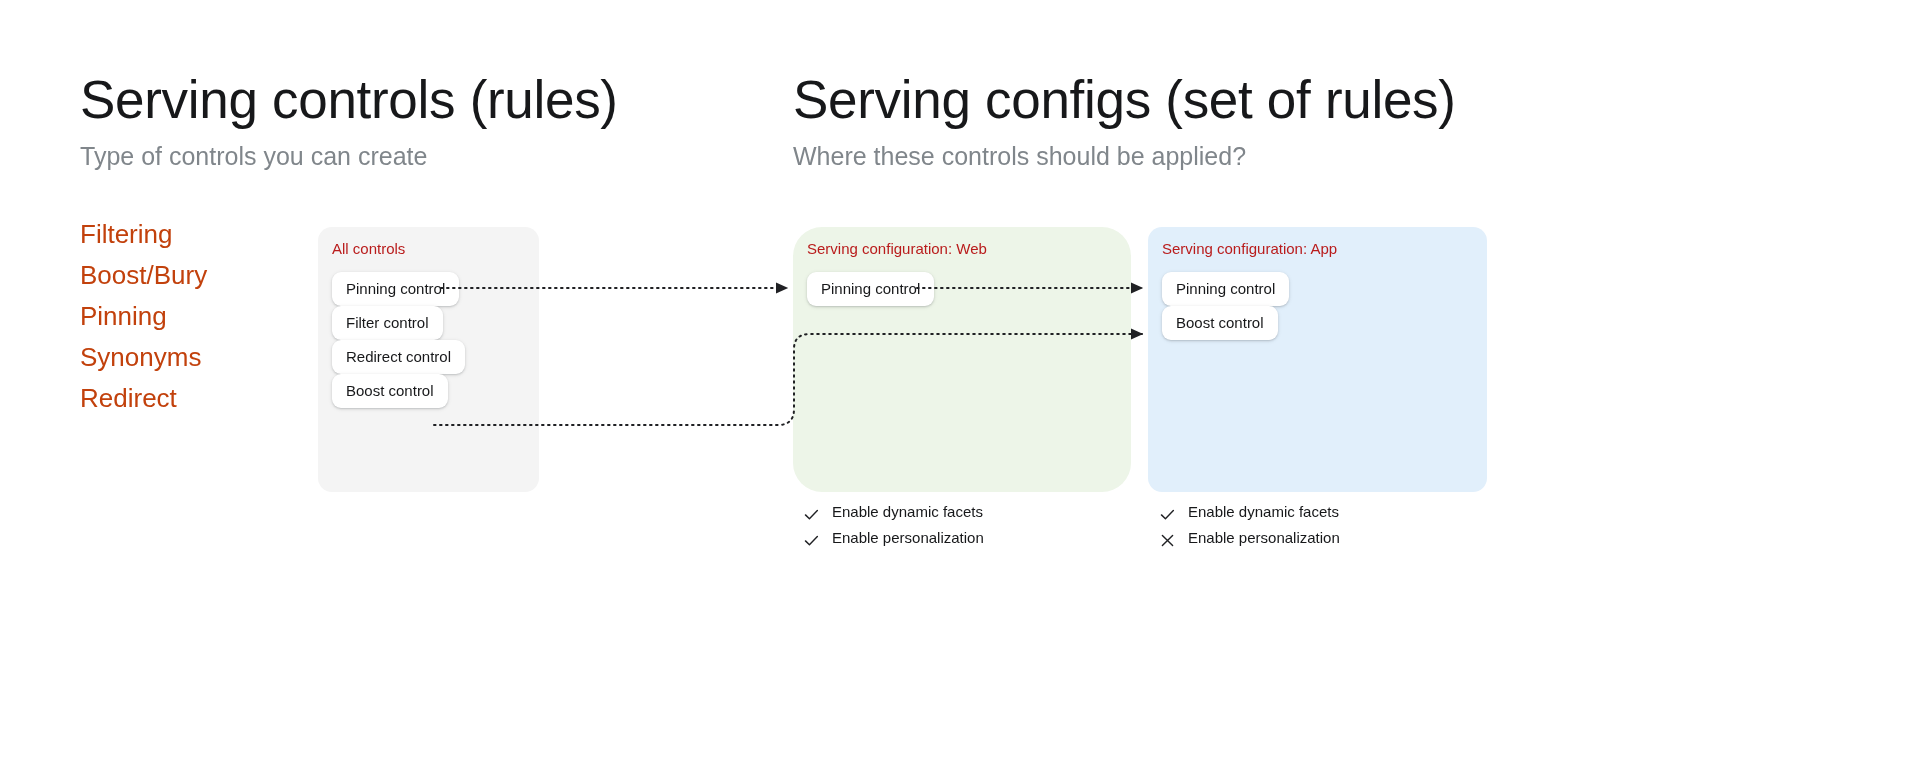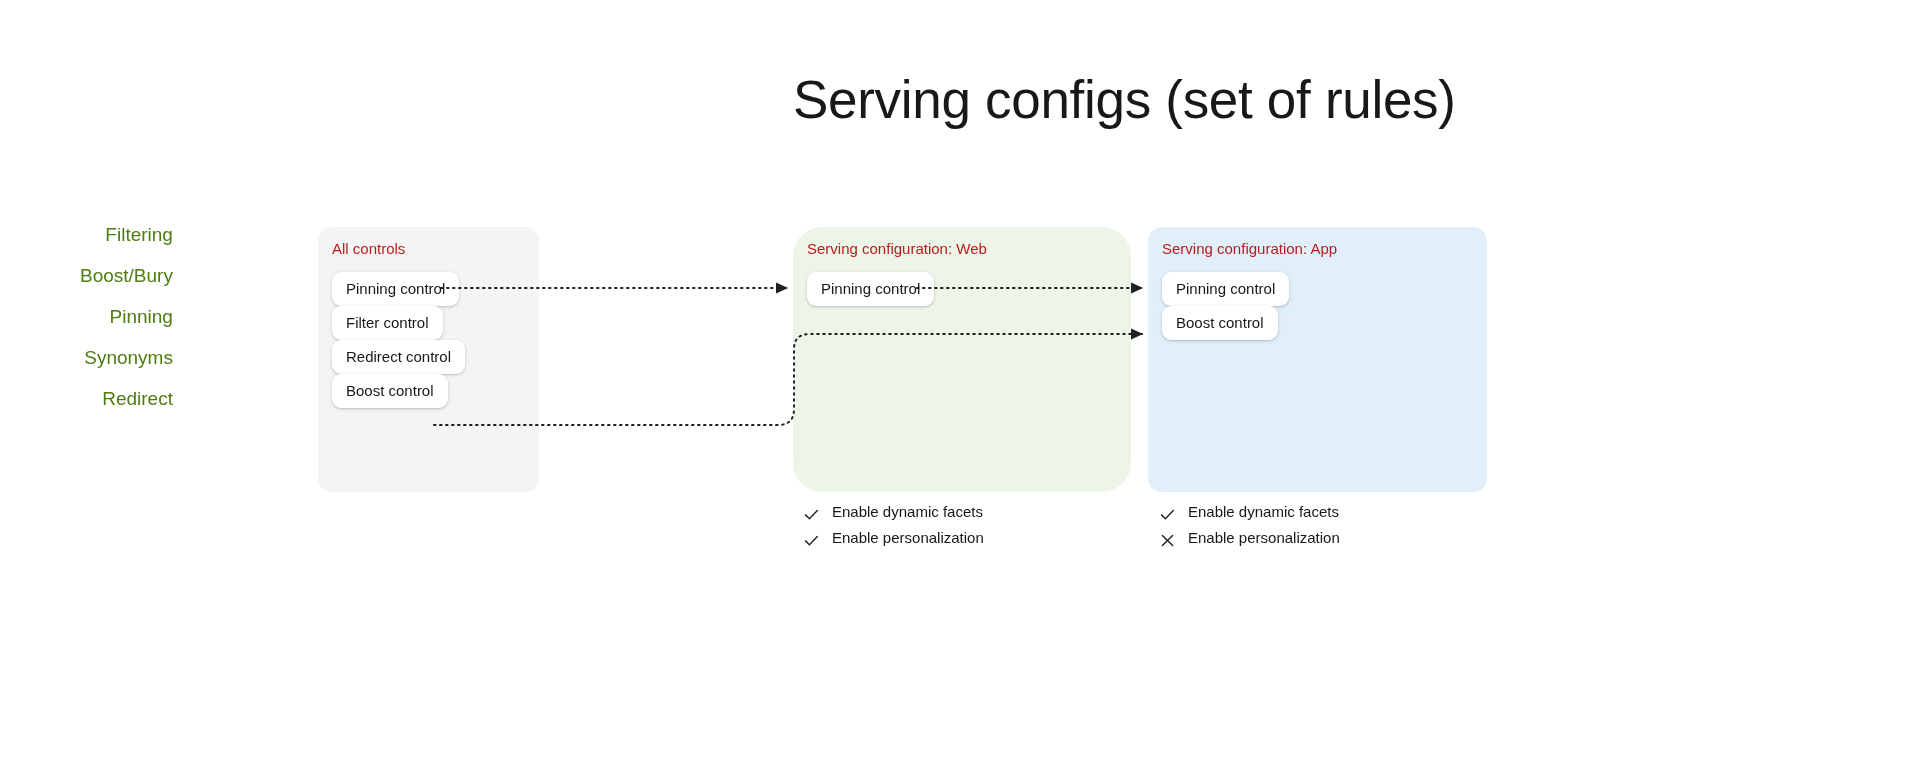--- a/index.html
+++ b/index.html
@@ -32,25 +32,24 @@
     white-space:nowrap;
   }
   #head-left{left:80px;top:72px;}
   #head-right{left:793px;top:72px;}
 
   
   #control-types{
     position:absolute;left:80px;top:214px;
   }
   #control-types .ct-item{
-    font-size:19px;
+    font-size:26px;
     line-height:41px;
-    color:#4d7c0f;
-    white-space:nowrap;
-    text-align:right;
+    color:#c2410c;
+    white-space:nowrap;
   }
 
   
   .card{
     position:absolute;
     border-radius:14px;
     box-sizing:border-box;
   }
   #card-all{
     left:318px;top:227px;width:221px;height:265px;
@@ -119,23 +118,28 @@
     font-size:15px;
     color:#17181a;
     white-space:nowrap;
   }
 </style>
 </head>
 <body>
 
 <div class="stage">
 
+  <div class="head" id="head-left">
+    <div class="title">Serving controls (rules)</div>
+    <div class="subtitle">Type of controls you can create</div>
+  </div>
 
   <div class="head" id="head-right">
     <div class="title">Serving configs (set of rules)</div>
+    <div class="subtitle">Where these controls should be applied?</div>
   </div>
 
   <div id="control-types">
     <div class="ct-item">Filtering</div>
     <div class="ct-item">Boost/Bury</div>
     <div class="ct-item">Pinning</div>
     <div class="ct-item">Synonyms</div>
     <div class="ct-item">Redirect</div>
   </div>
 

